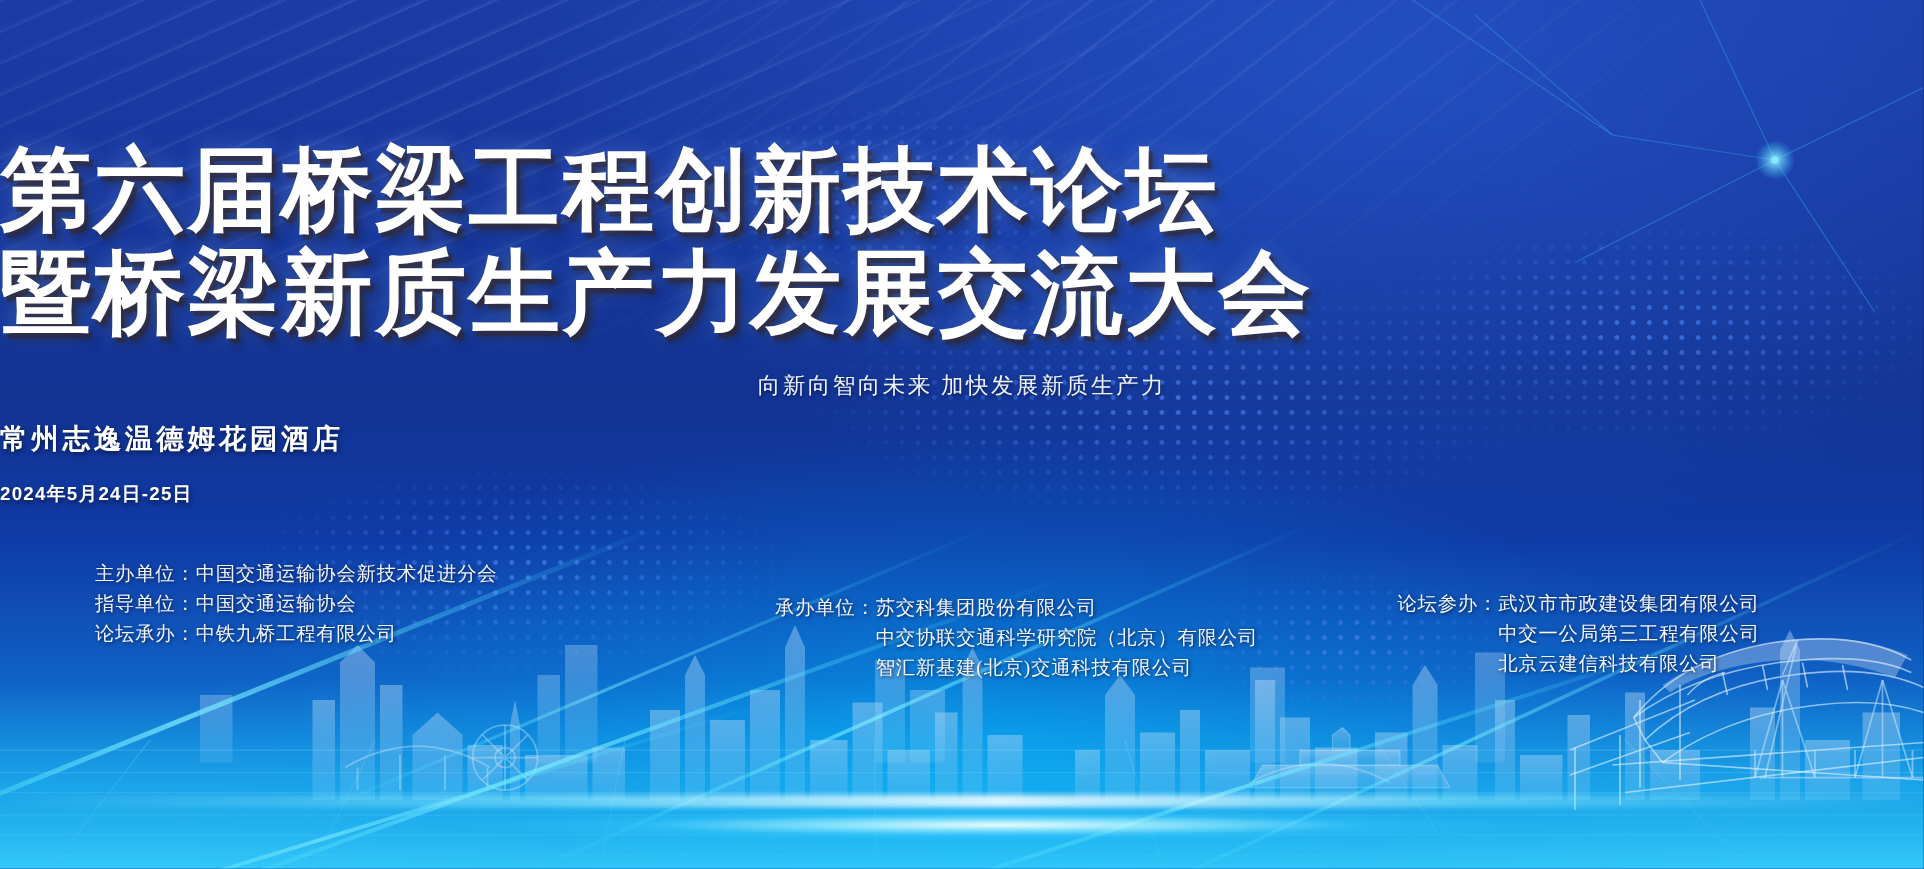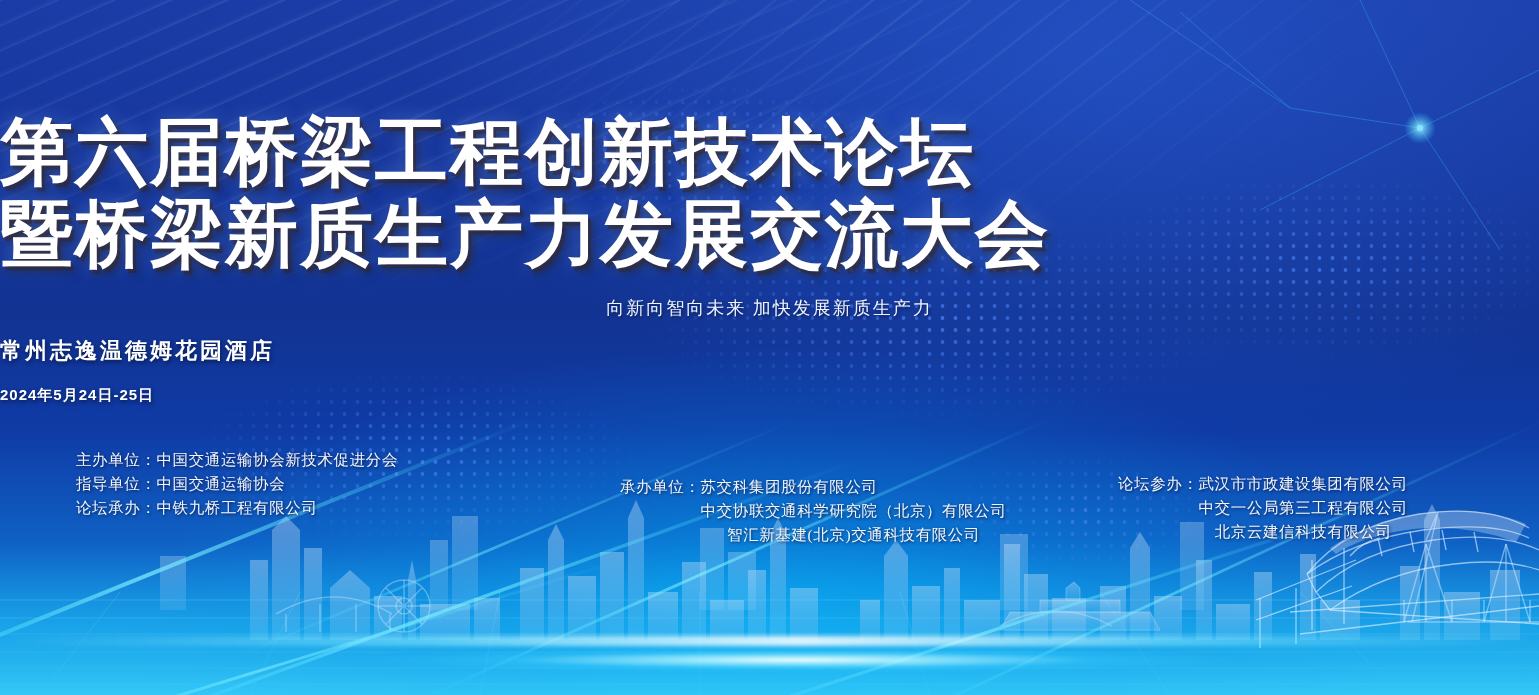--- a/index.html
+++ b/index.html
@@ -128,21 +128,21 @@
     letter-spacing:.6px;
     text-shadow:1px 1px 3px rgba(8,20,60,0.85);
     white-space:nowrap;
   }
   .org-left   { top:448px; left:76px; }
   .org-mid    { top:475px; left:620px; }
   .org-right  { top:448px; left:1118px;margin-top:24px; }
 
   .org-row { display:block; }
   .org-label { display:inline-block; }
-  .org-indent { padding-left:5.2em;text-align:center; }
+  .org-indent { padding-left:5.2em; }
 </style>
 </head>
 <body>
 
 <div id="banner">
 
   <div class="layer streaks"></div>
   <div class="layer streaks2"></div>
 
   <div class="layer dotmap a"></div>

